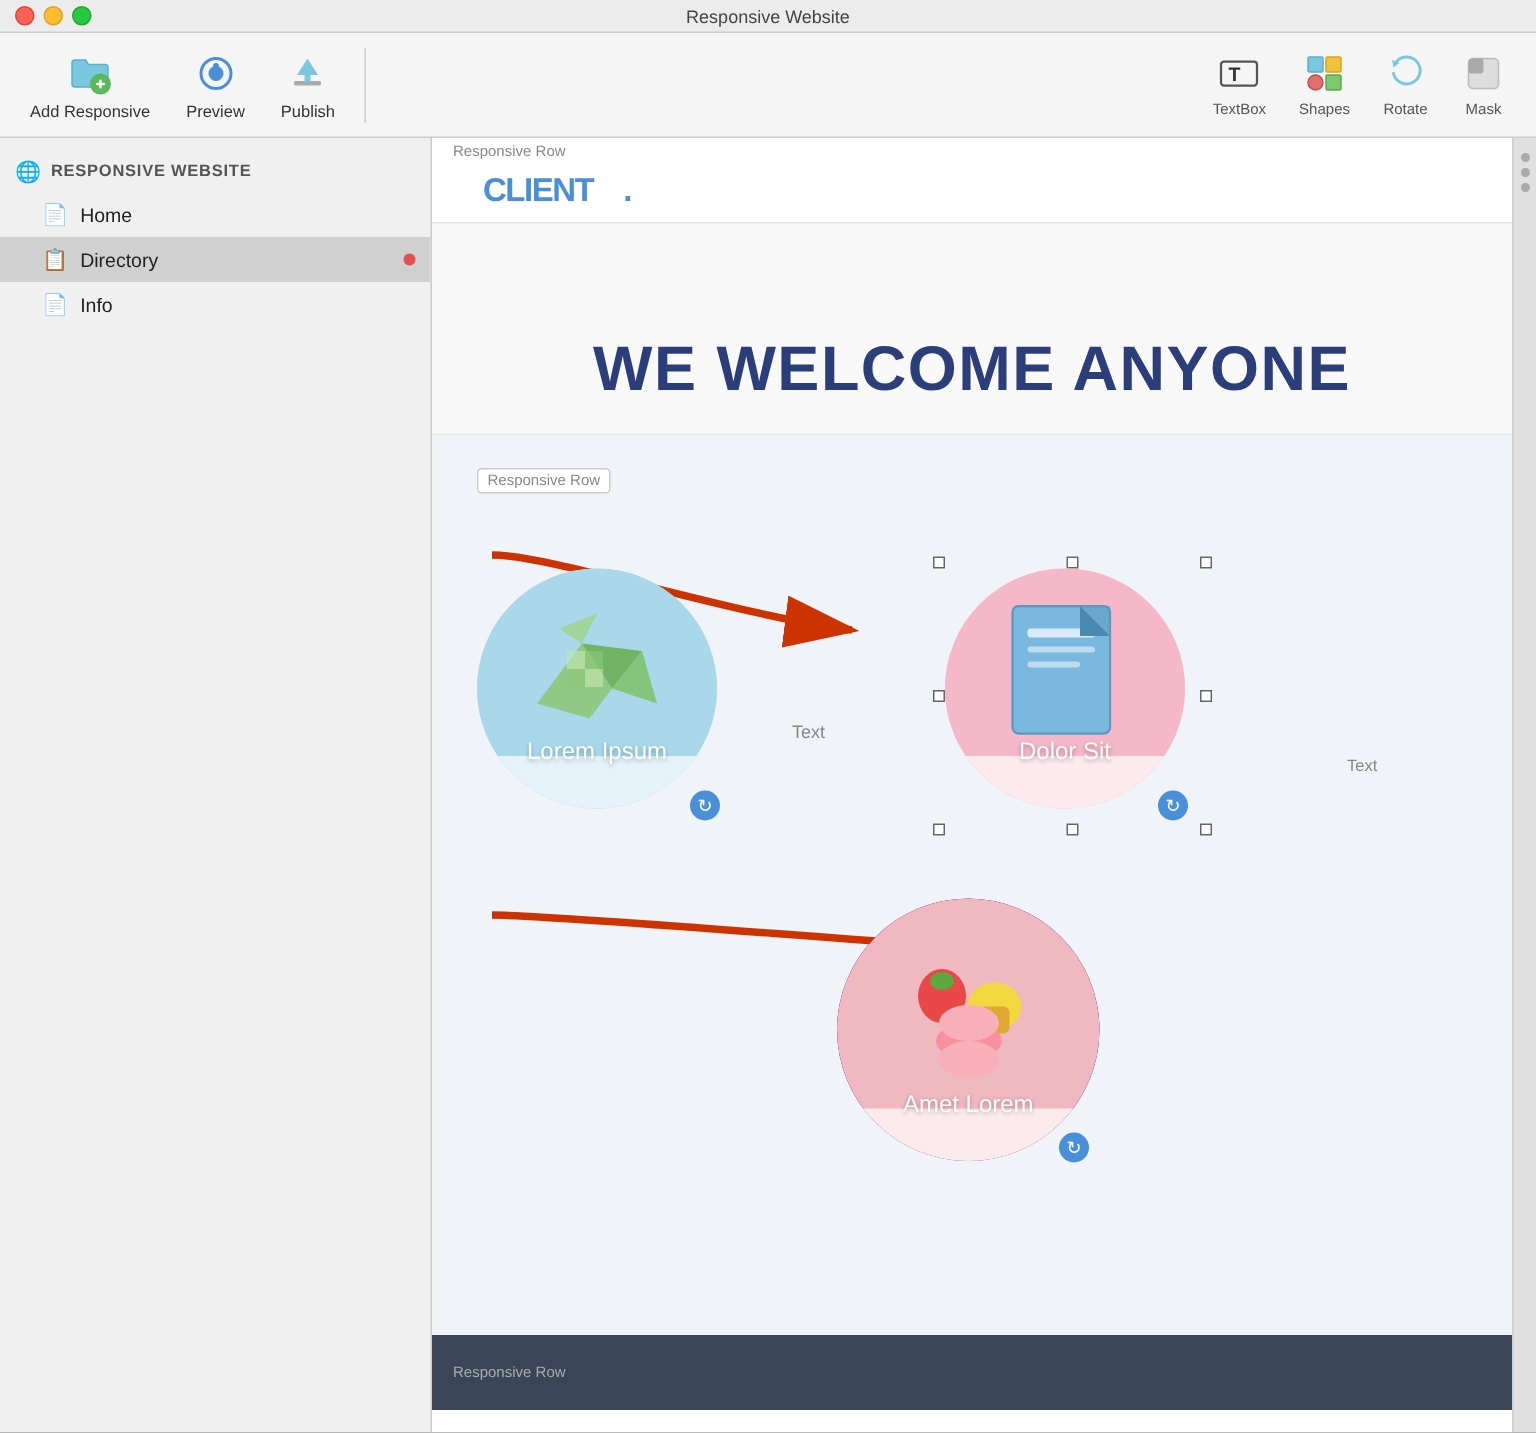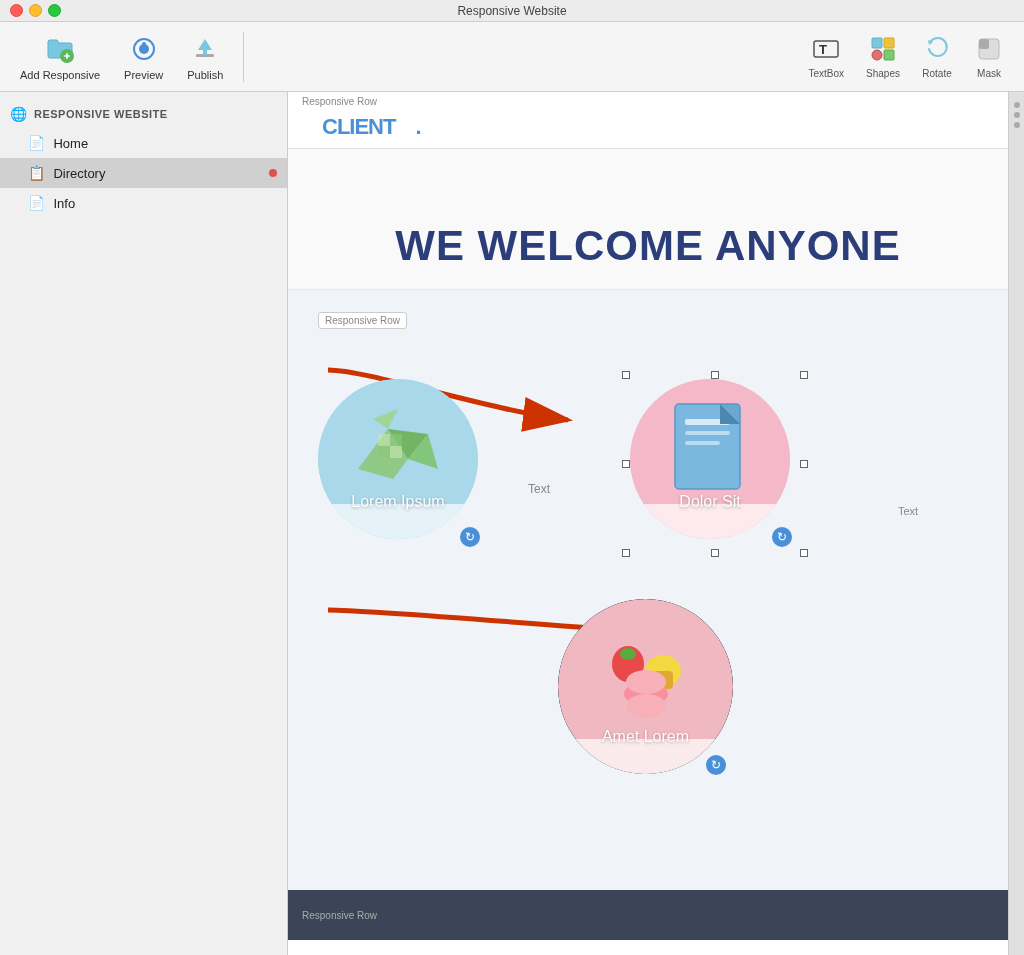--- a/index.html
+++ b/index.html
@@ -296,21 +296,21 @@
       height: 160px;
       border-radius: 50%;
       overflow: hidden;
       position: relative;
       display: flex;
       align-items: flex-end;
       justify-content: center;
     }
     .circle-bg-blue { background: #a8d8ea; }
     .circle-bg-pink { background: #f4b8c8; }
-    .circle-bg-pink2 { background: #0f172a; }
+    .circle-bg-pink2 { background: #701a75; }
 
     .circle-label {
       position: absolute;
       bottom: 28px;
       left: 0; right: 0;
       text-align: center;
       font-size: 16px;
       font-weight: 500;
       color: rgba(255,255,255,0.95);
       text-shadow: 0 1px 3px rgba(0,0,0,0.3);

